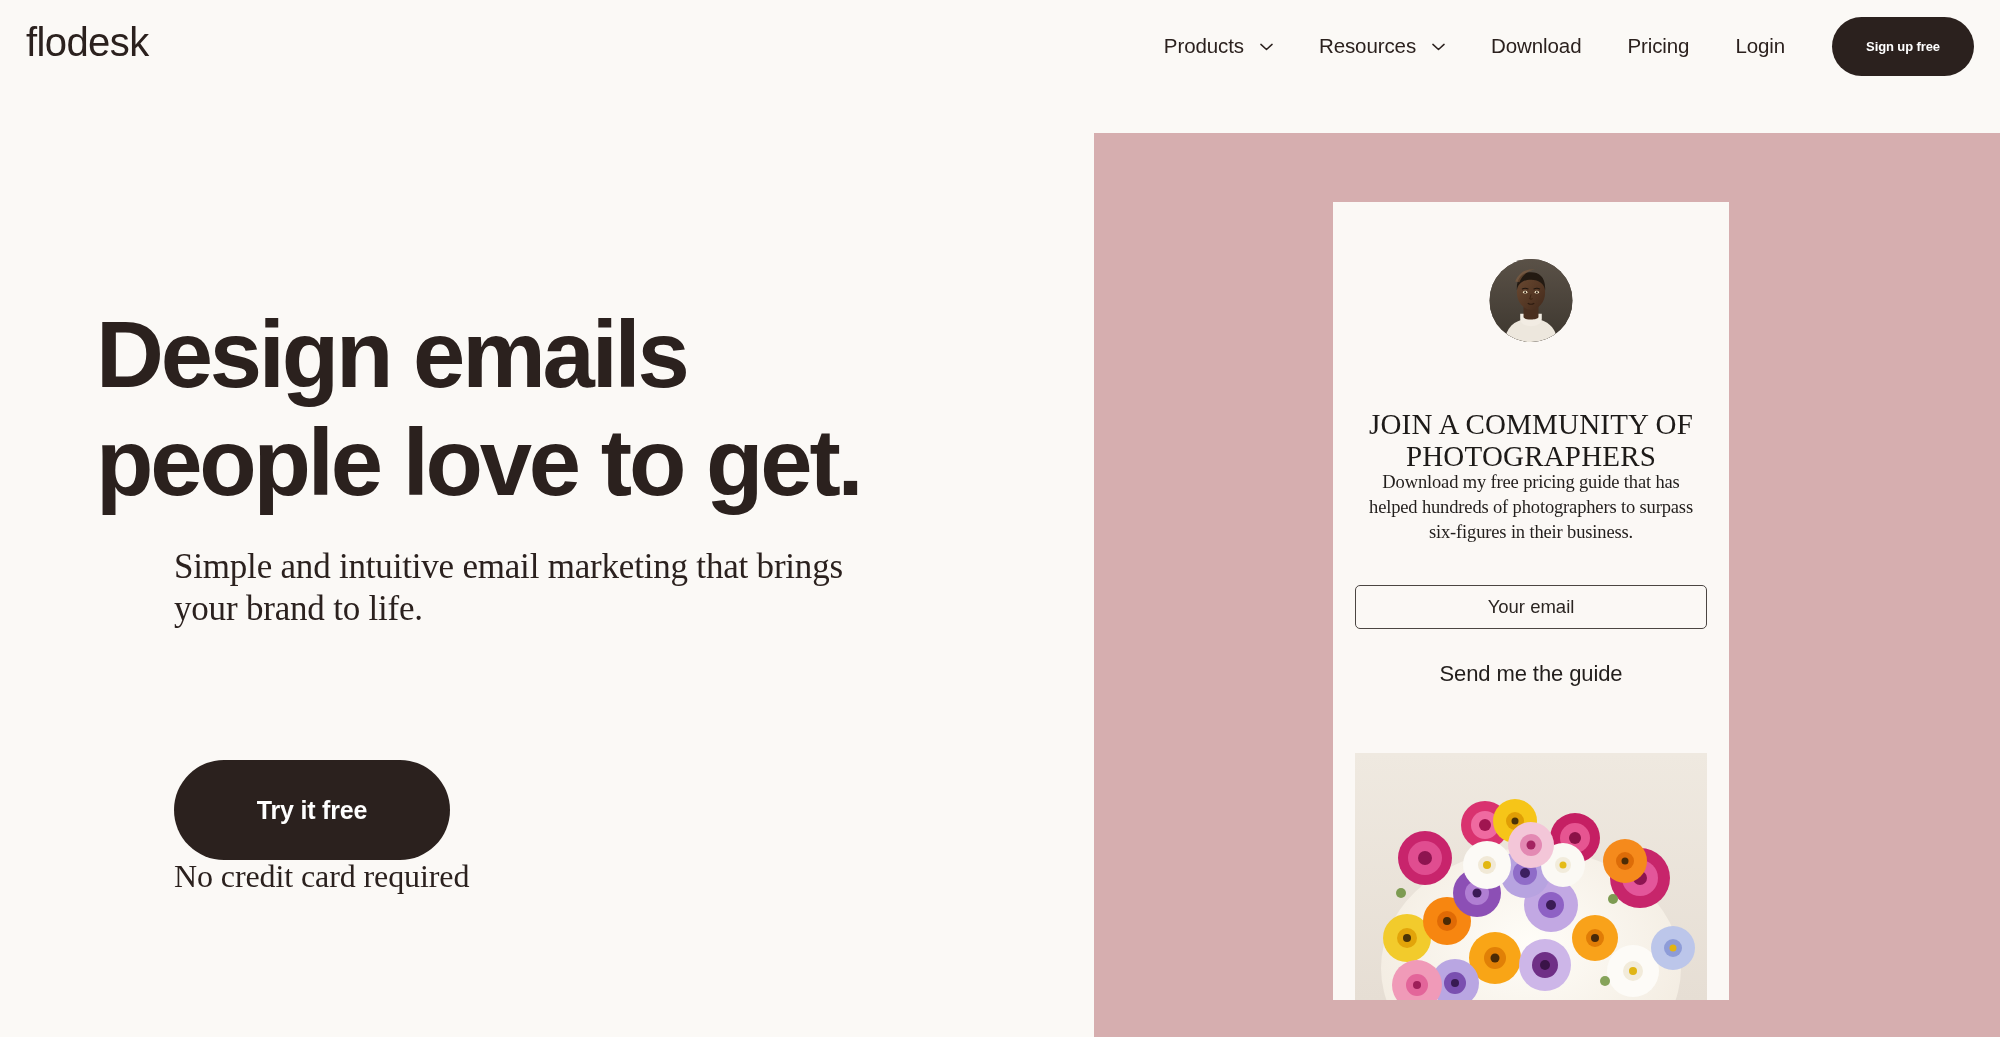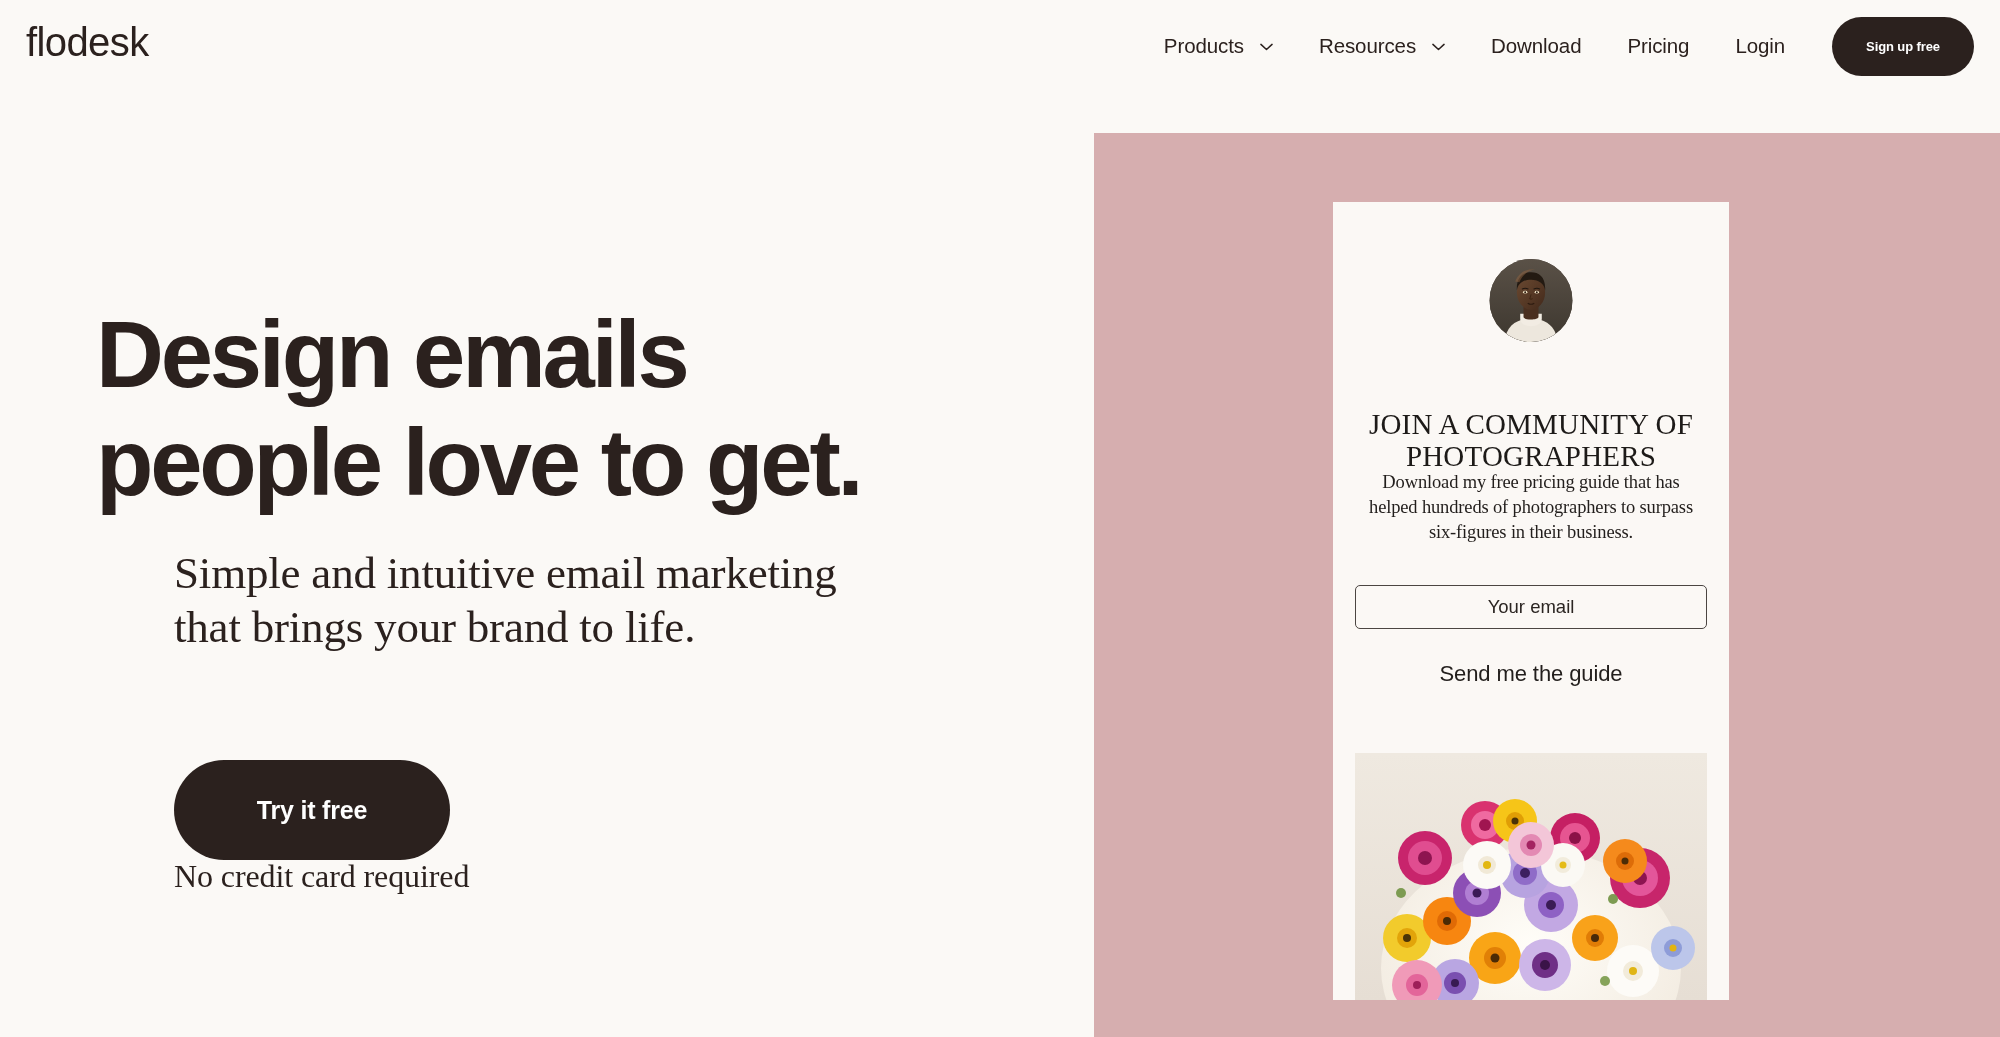--- a/index.html
+++ b/index.html
@@ -119,21 +119,21 @@
   }
   .hero-headline .line { display: block; }
   .hero-headline .line + .line { margin-top: 14px; }
 
   .hero-sub {
     position: absolute;
     left: 174px;
     top: 546px;
     width: 740px;
     font-family: "Liberation Serif", "DejaVu Serif", serif;
-    font-size: 45px;
+    font-size: 35px;
     font-weight: 400;
     line-height: 1.2;
     letter-spacing: -0.2px;
     color: #2b211e;
   }
 
   .try-btn {
     position: absolute;
     left: 174px;
     top: 760px;

